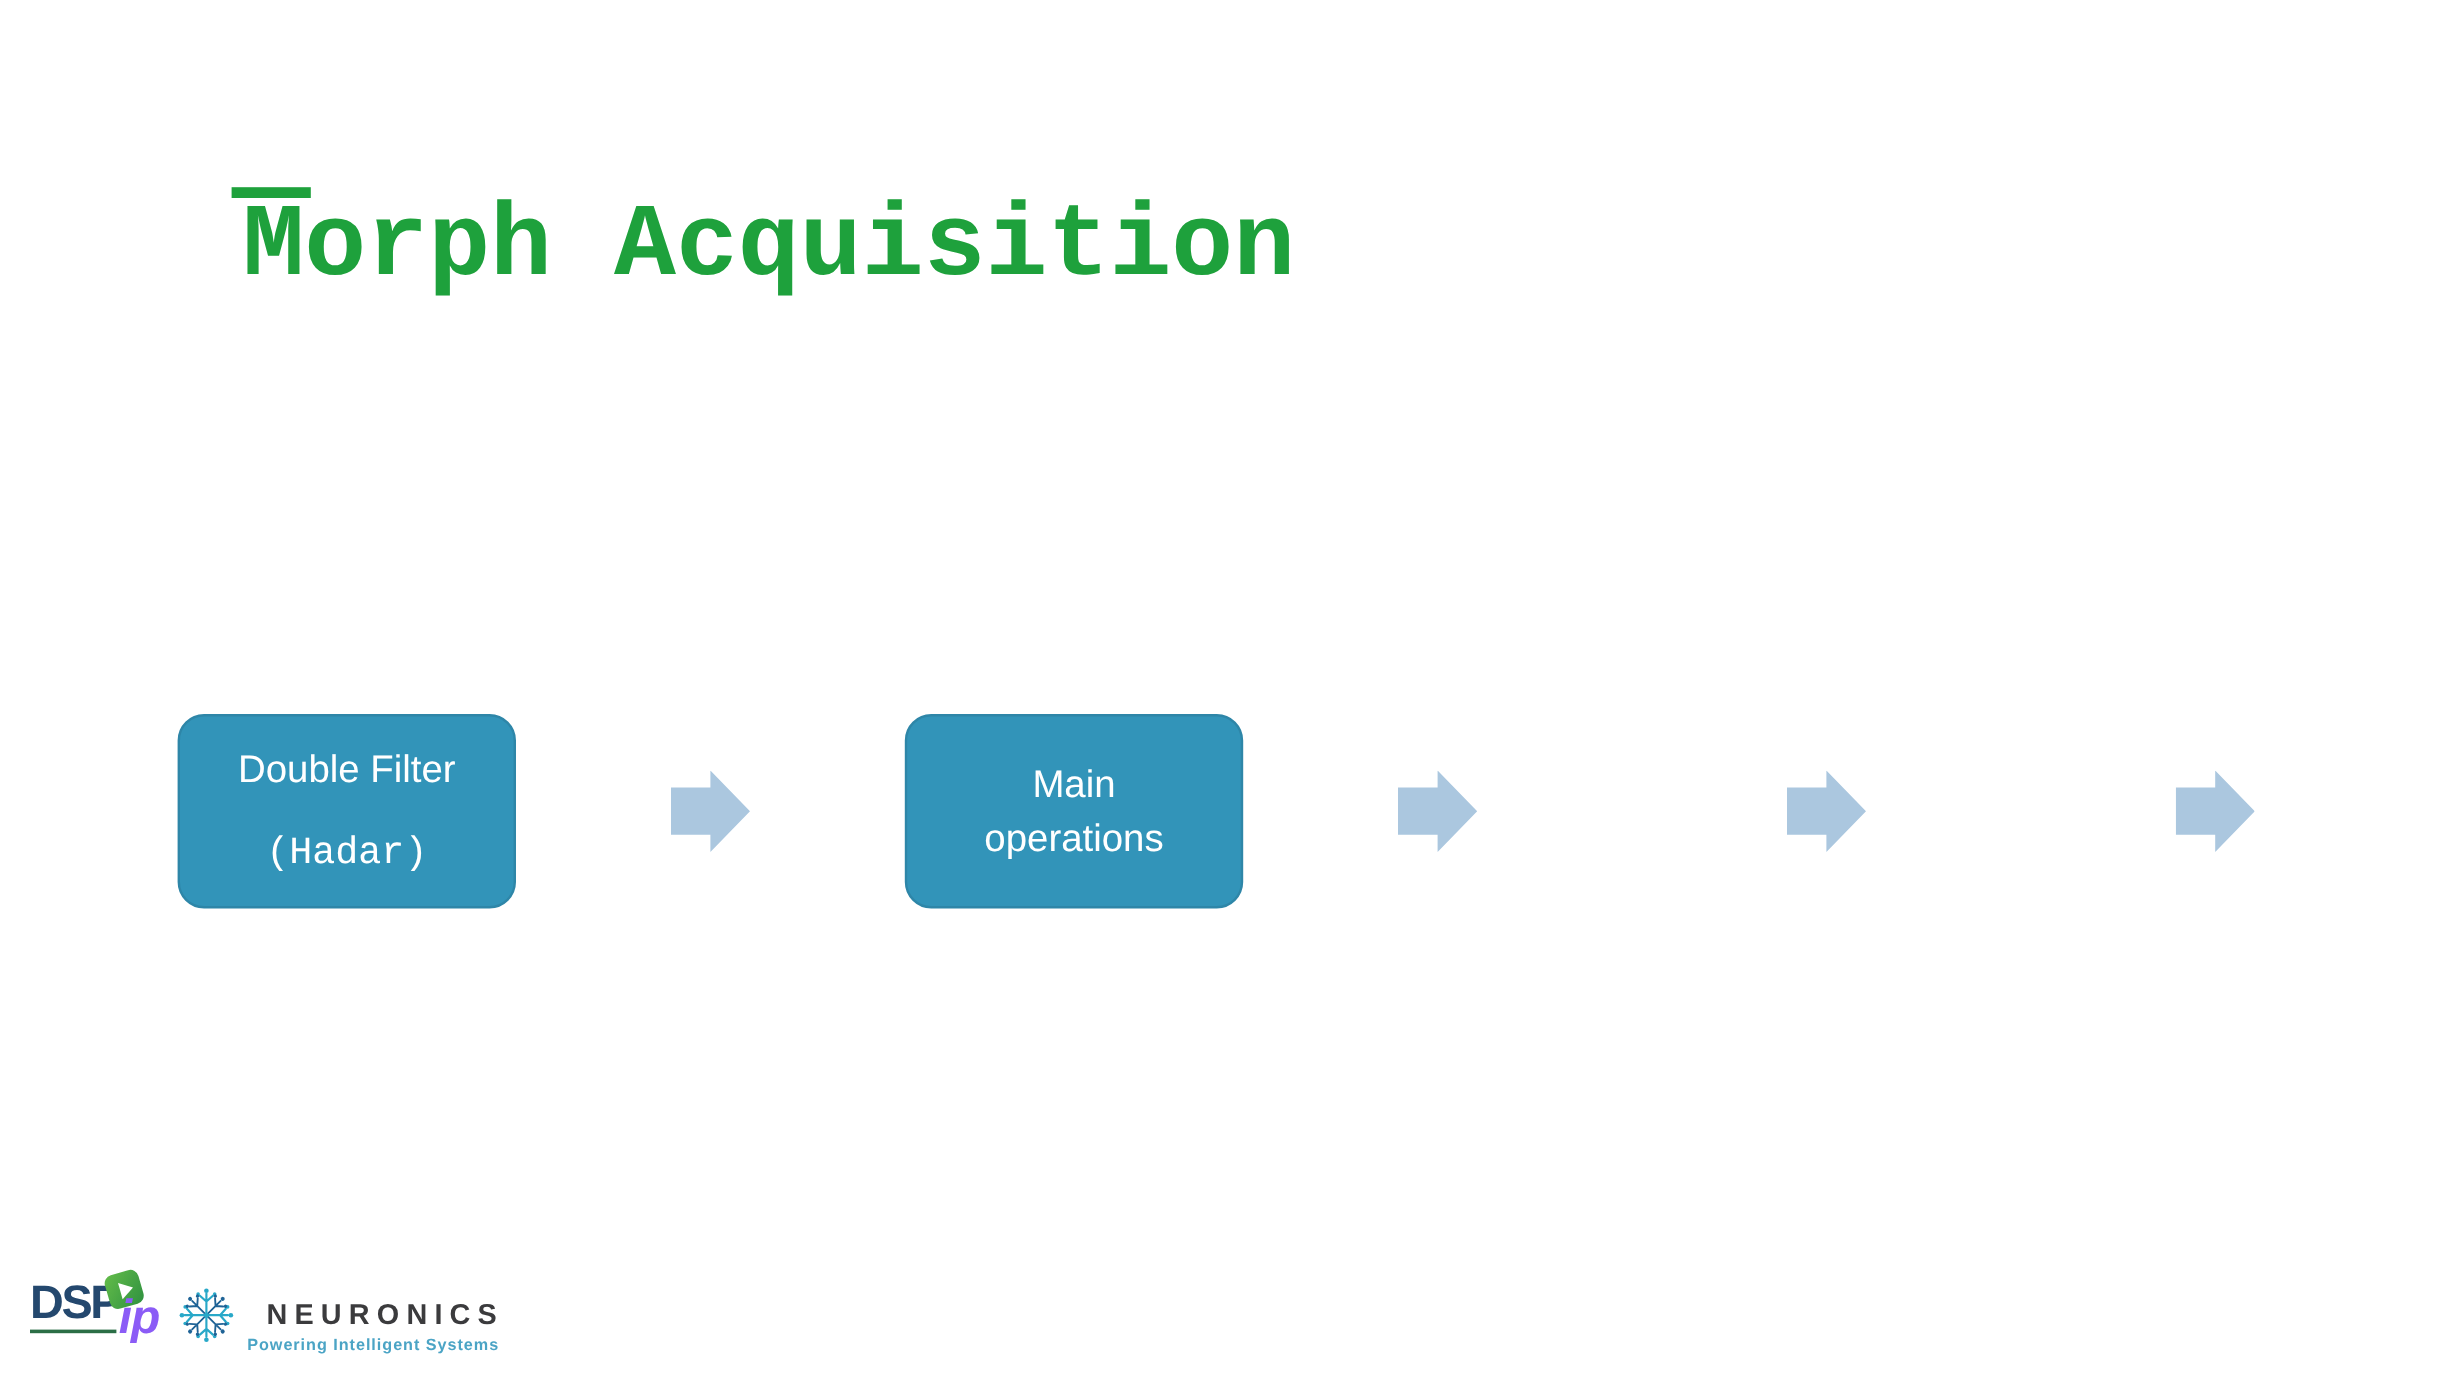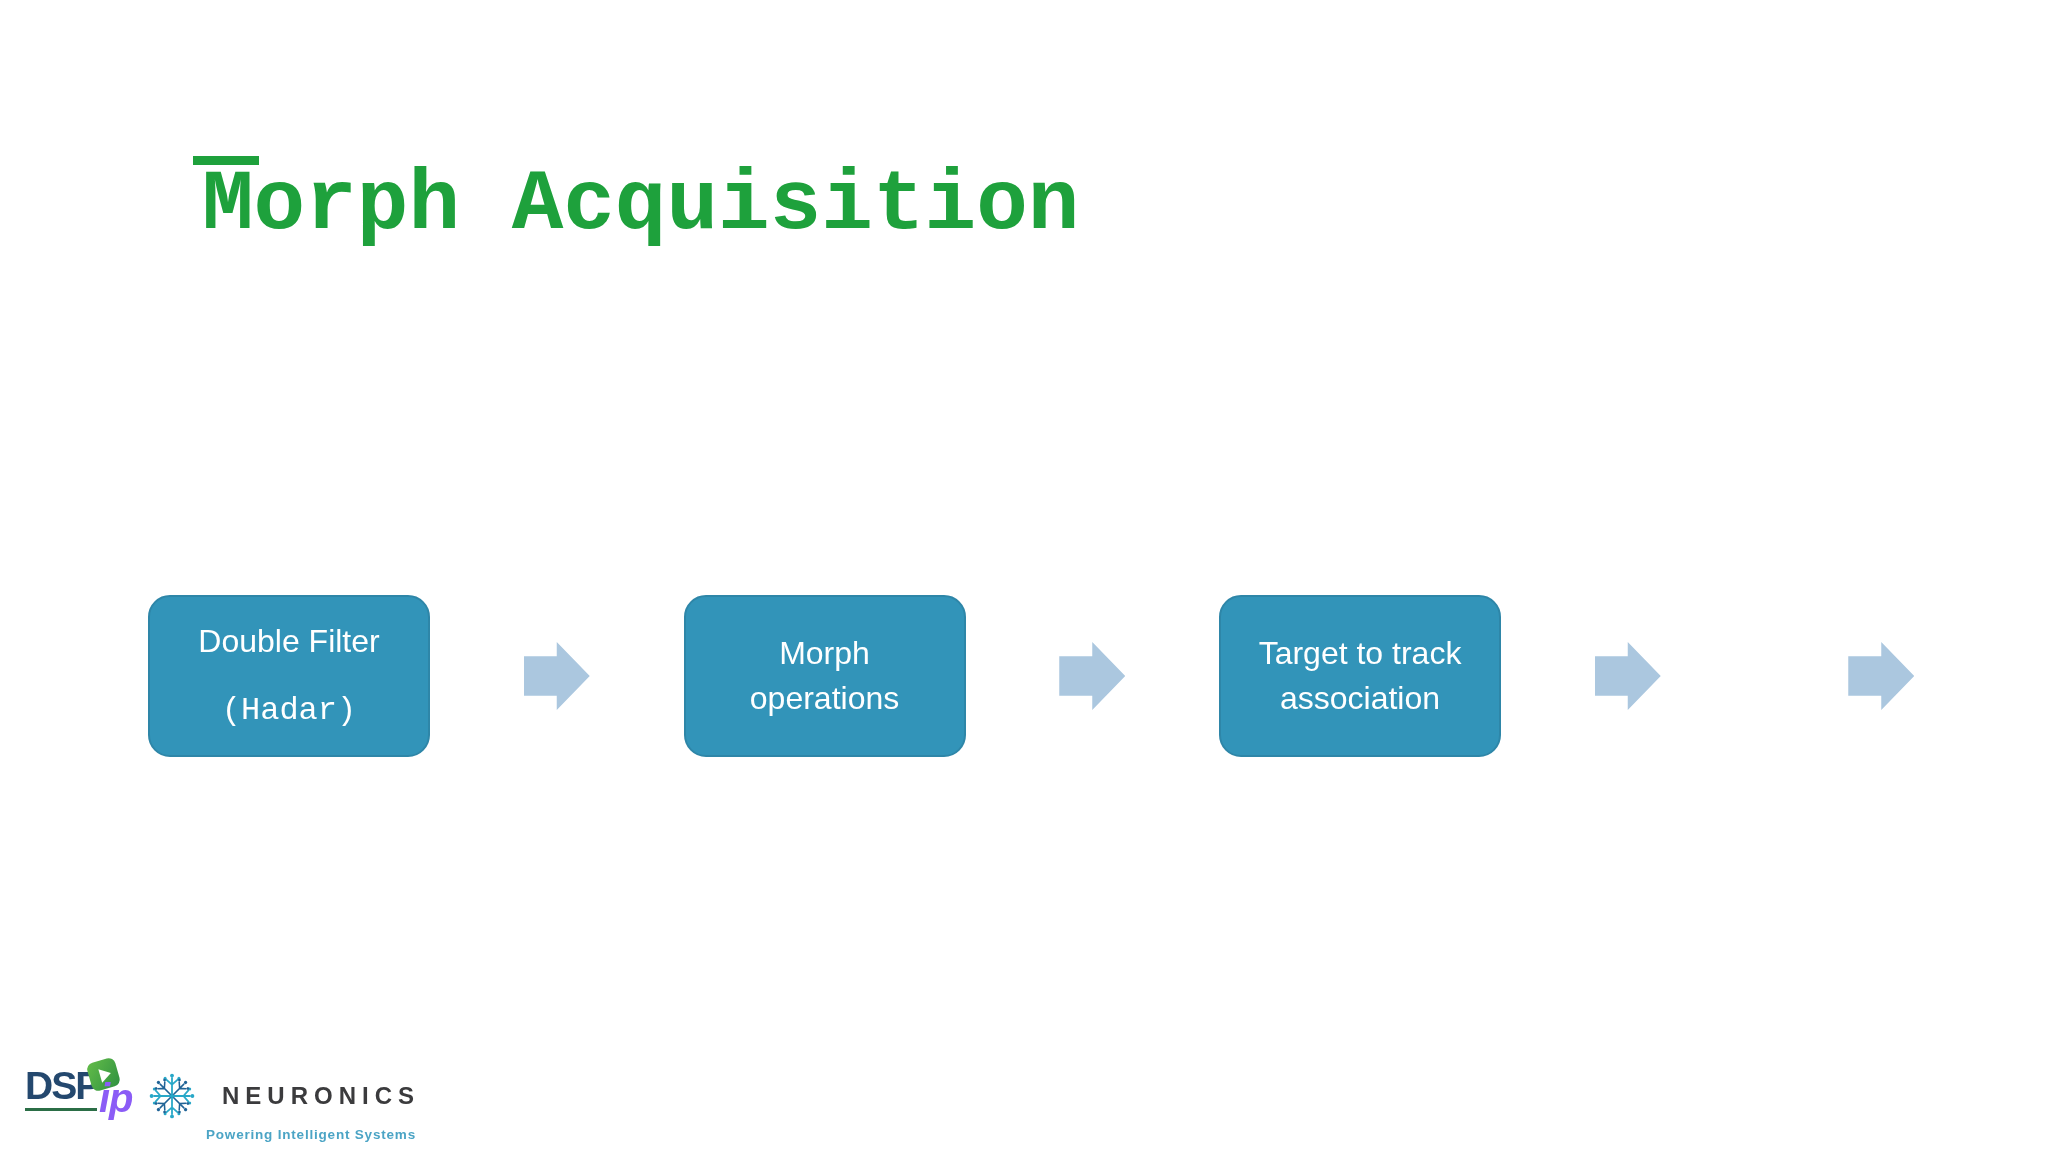--- a/index.html
+++ b/index.html
@@ -83,21 +83,21 @@
     position:absolute; left:142px; top:1058px;
     display:flex; align-items:flex-start;
   }
   .snowflake { width:60px; height:68px; margin-top:4px; }
   .neuronics-text { margin-left:4px; padding-top:26px; }
   .neuronics-name {
     font-size:24px; font-weight:bold; color:#3B3B3D;
     letter-spacing:6px; line-height:1; white-space:nowrap;margin-left:16px;
   }
   .neuronics-tagline {
-    margin-top:19px; font-size:13.5px; font-weight:bold;
+    margin-top:5px; font-size:13.5px; font-weight:bold;
     color:#4BA4C5; letter-spacing:0.8px; white-space:nowrap;
   }
 </style>
 </head>
 <body>
 
 <div class="accent-bar"></div>
 <h1 class="slide-title">Morph Acquisition</h1>
 
 <div class="flow">
@@ -105,32 +105,28 @@
   <div class="step-box">
     <div>Double Filter</div>
     <div class="para-gap">(Hadar)</div>
   </div>
 
   <div class="arrow-cell">
     <div class="block-arrow"></div>
   </div>
 
   <div class="step-box">
-    <div>Morph</div>
+    <div>Main</div>
     <div>operations</div>
   </div>
 
   <div class="arrow-cell">
     <div class="block-arrow"></div>
   </div>
 
-  <div class="step-box">
-    <div>Target to track</div>
-    <div>association</div>
-  </div>
 
   <div class="arrow-cell">
     <div class="block-arrow"></div>
   </div>
 
 
   <div class="arrow-cell">
     <div class="block-arrow"></div>
   </div>
 

